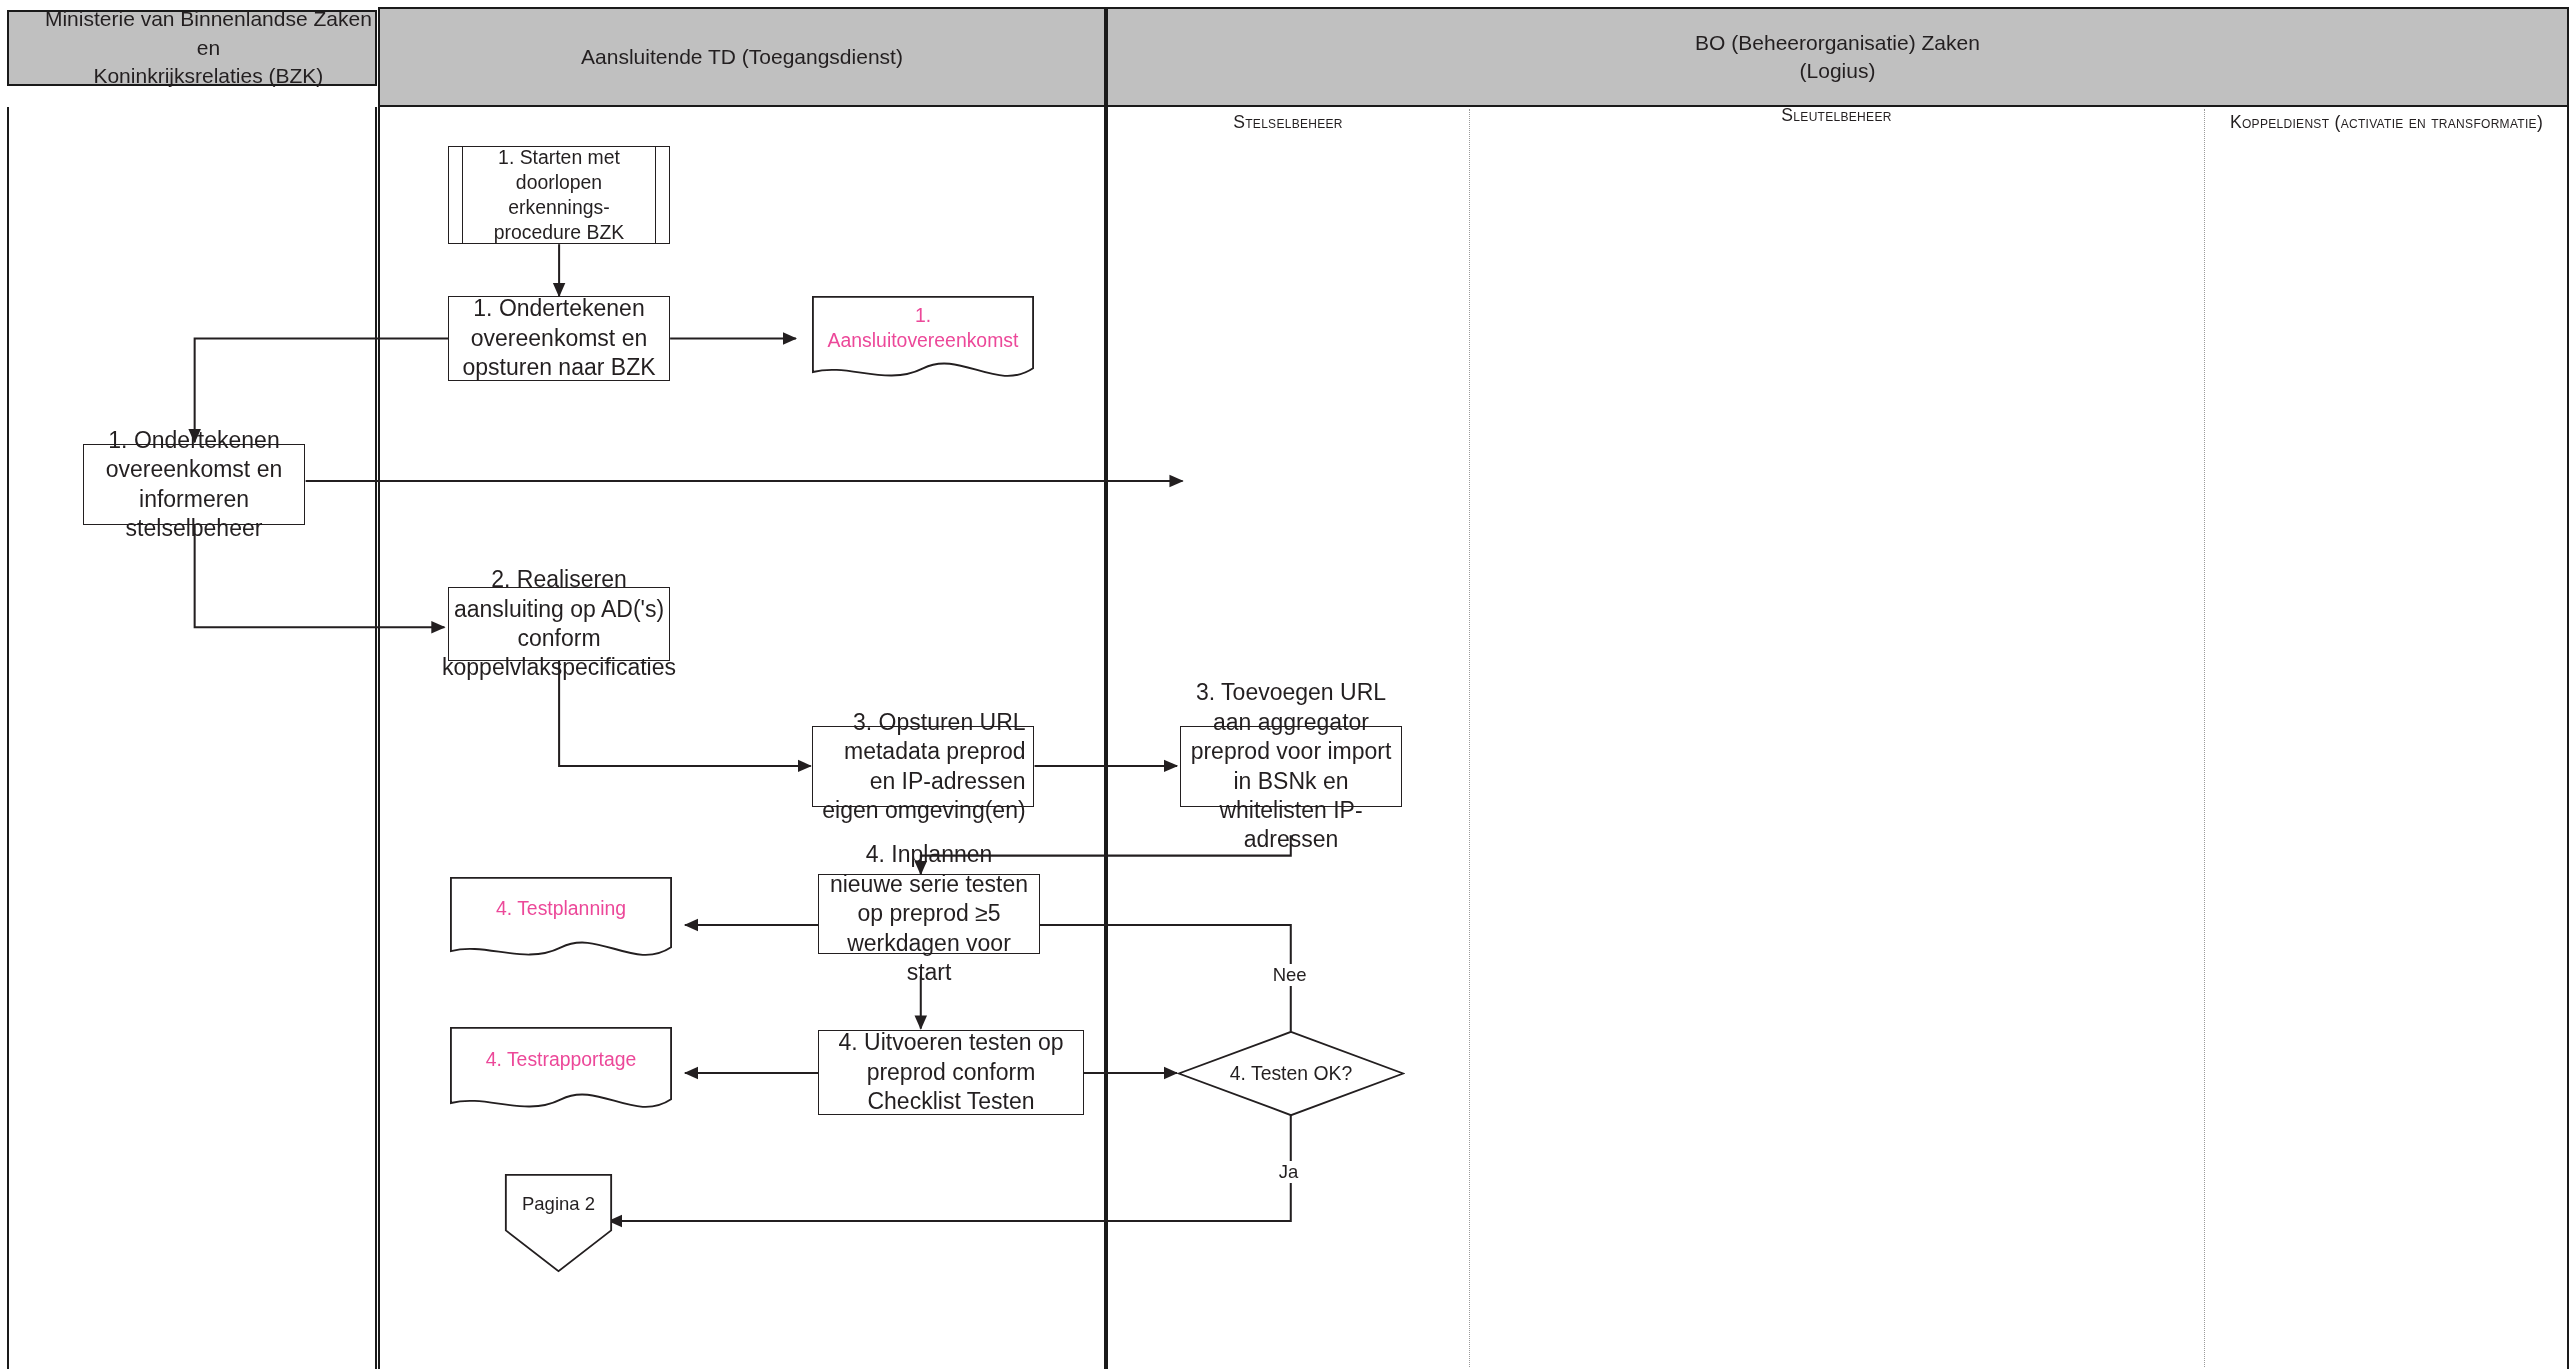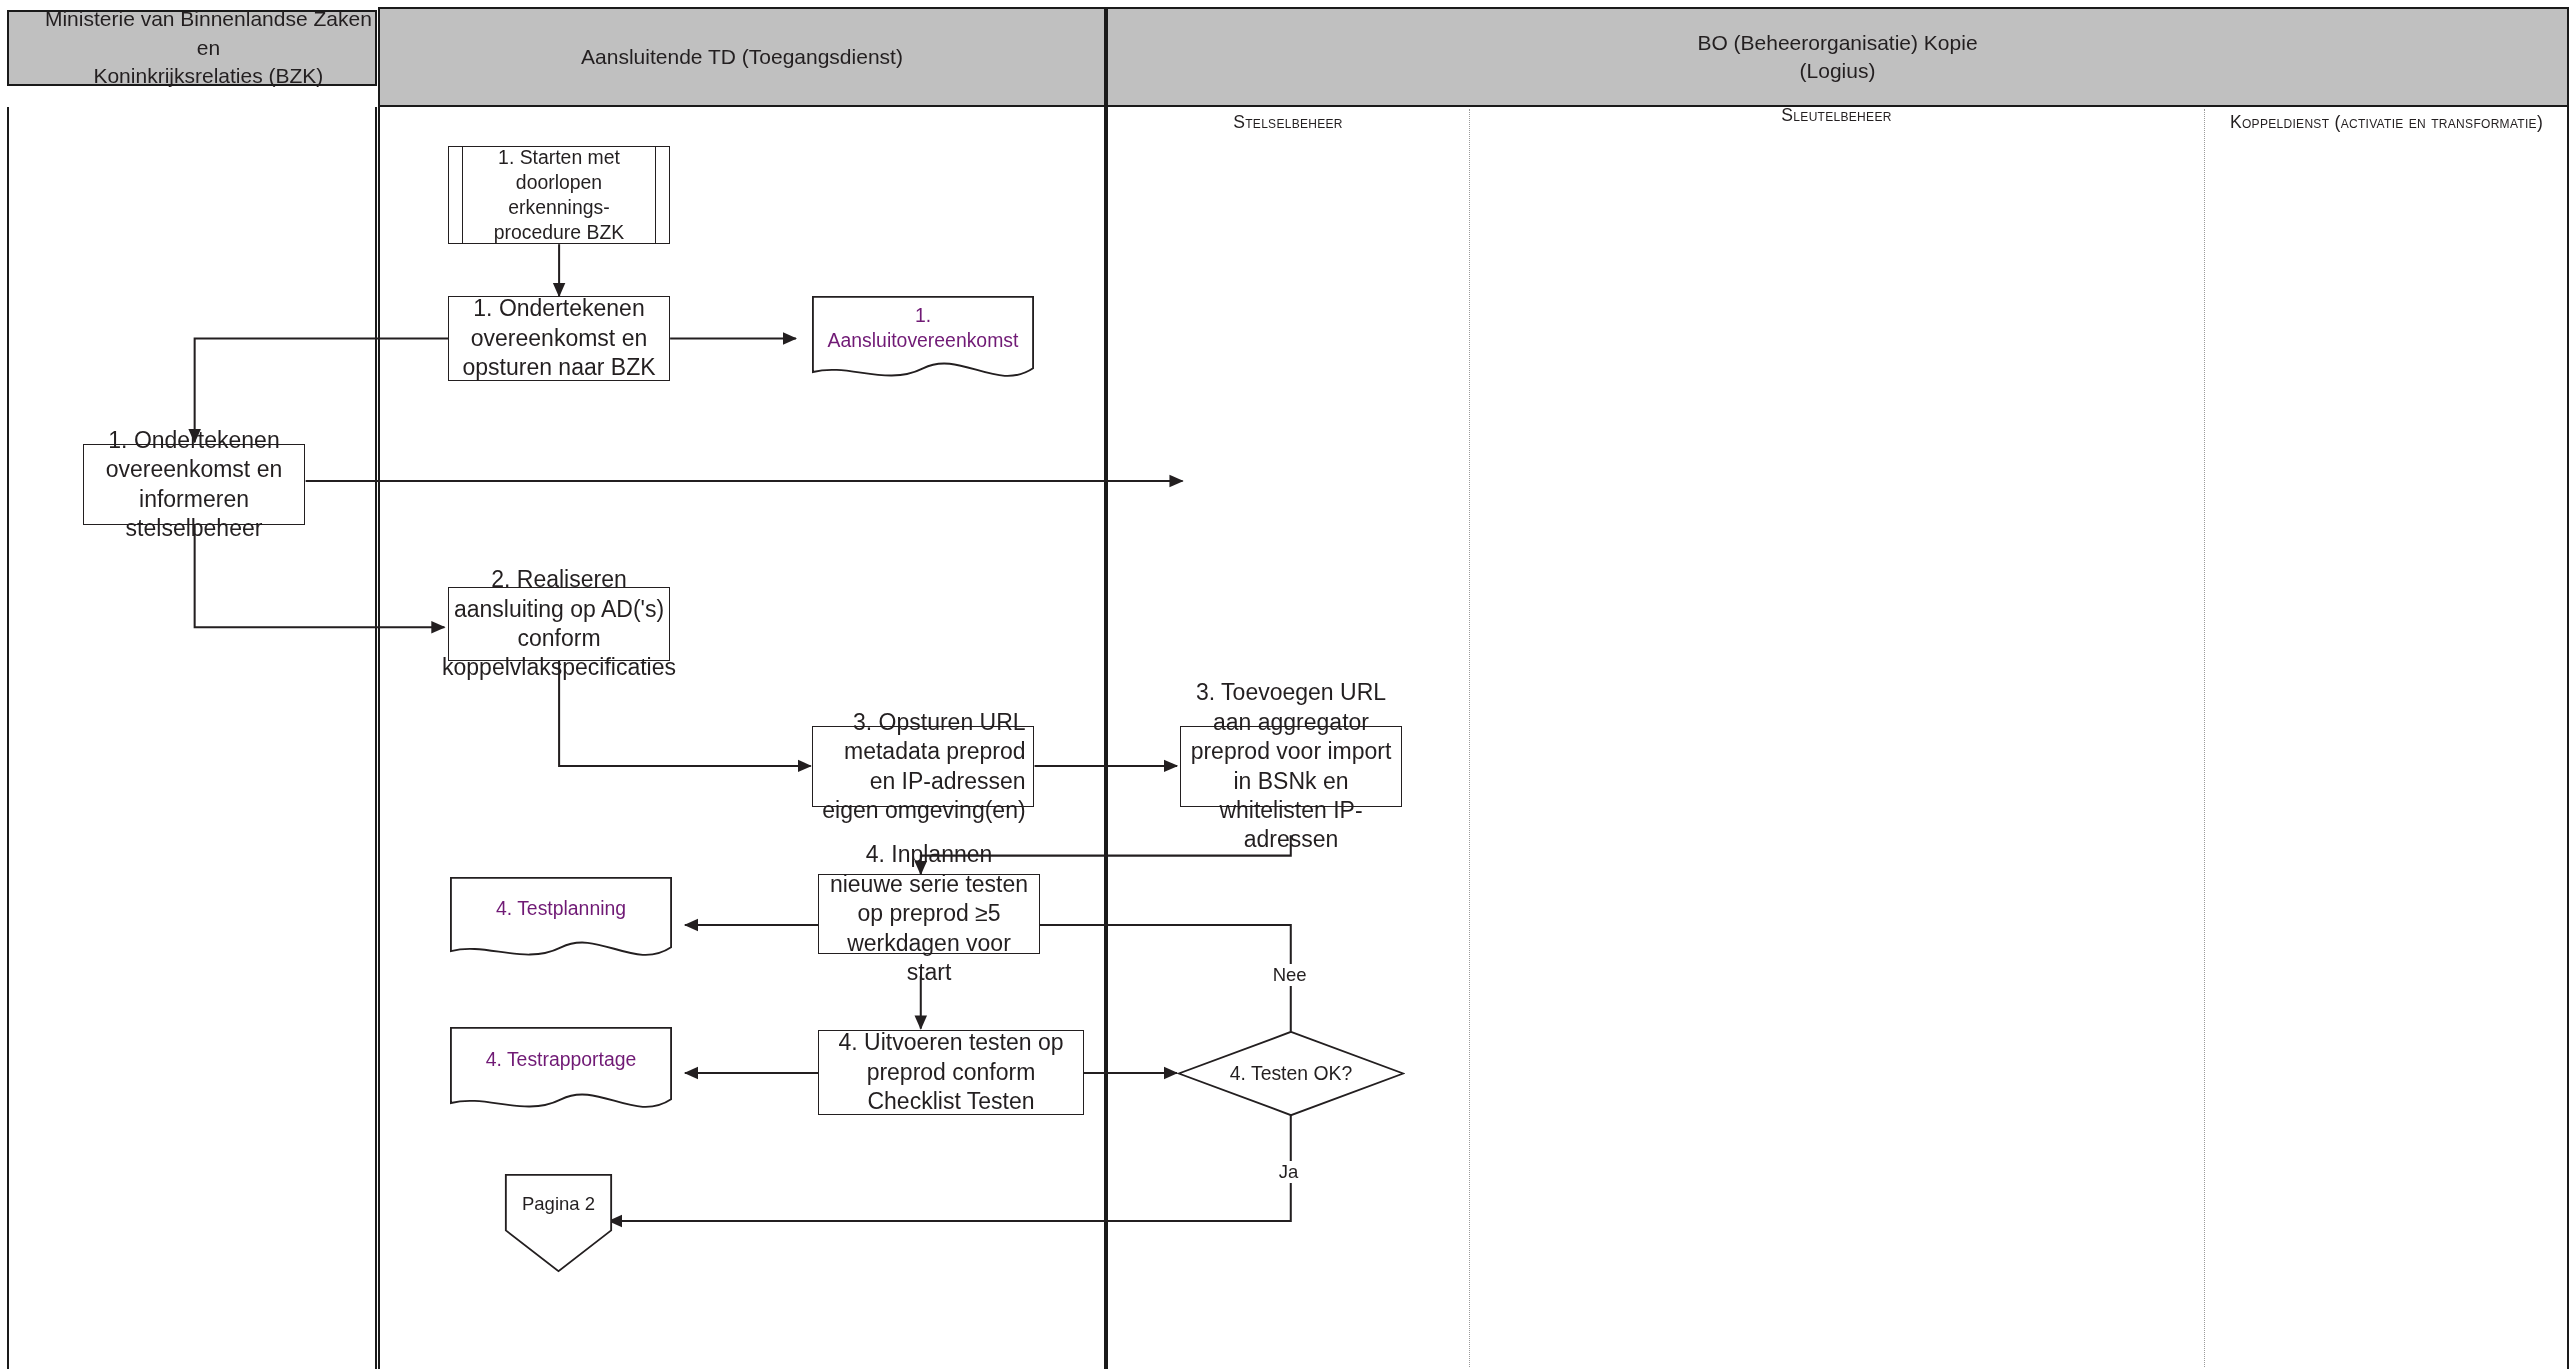--- a/index.html
+++ b/index.html
@@ -36,21 +36,21 @@
     position:absolute;top:0;bottom:0;left:13px;right:13px;
     border-left:1.9px solid #231f20;border-right:1.9px solid #231f20;
     display:flex;align-items:center;justify-content:center;text-align:center;
     font-size:19.4px;line-height:1.28;padding:1.9px 5.6px;color:#231f20;box-sizing:border-box;
   }
   .docshape{position:absolute;}
   .docshape svg{position:absolute;inset:0;}
   .docshape .lbl{
     position:absolute;left:0;right:0;top:0;height:72%;
     display:flex;align-items:center;justify-content:center;text-align:center;
-    font-size:19.4px;line-height:1.28;padding:0 13px;box-sizing:border-box;color:#701a75;
+    font-size:19.4px;line-height:1.28;padding:0 13px;box-sizing:border-box;color:#ec4899;
   }
   .diamond{position:absolute;}
   .diamond svg{position:absolute;inset:0;}
   .diamond .lbl{
     position:absolute;inset:0;display:flex;align-items:center;justify-content:center;
     text-align:center;font-size:19.4px;color:#231f20;
   }
   .offpage{position:absolute;}
   .offpage svg{position:absolute;inset:0;}
   .offpage .lbl{
@@ -71,21 +71,21 @@
   <div class="lane-header" style="left:7.4px;top:10px;width:370px;height:76px;padding-left:32px;">
     <span style="white-space:pre-line;">Ministerie van Binnenlandse Zaken en
 Koninkrijksrelaties (BZK)</span>
   </div>
 
   <div class="lane-header" style="left:378px;top:7.4px;width:728px;height:100px;">
     <span style="white-space:pre-line;">Aansluitende TD (Toegangsdienst)</span>
   </div>
 
   <div class="lane-header" style="left:1106px;top:7.4px;width:1463px;height:100px;">
-    <span style="white-space:pre-line;">BO (Beheerorganisatie) Kopie
+    <span style="white-space:pre-line;">BO (Beheerorganisatie) Zaken
 (Logius)</span>
   </div>
 
   <div class="lane-body" style="left:7.4px;top:107px;width:370px;height:1262px;"></div>
   <div class="lane-body" style="left:378px;top:107px;width:728px;height:1262px;"></div>
   <div class="lane-body" style="left:1106px;top:107px;width:1463px;height:1262px;"></div>
 
   <div class="sublane-divider" style="left:1469px;top:109px;height:1258px;"></div>
   <div class="sublane-divider" style="left:2204px;top:109px;height:1258px;"></div>
 

